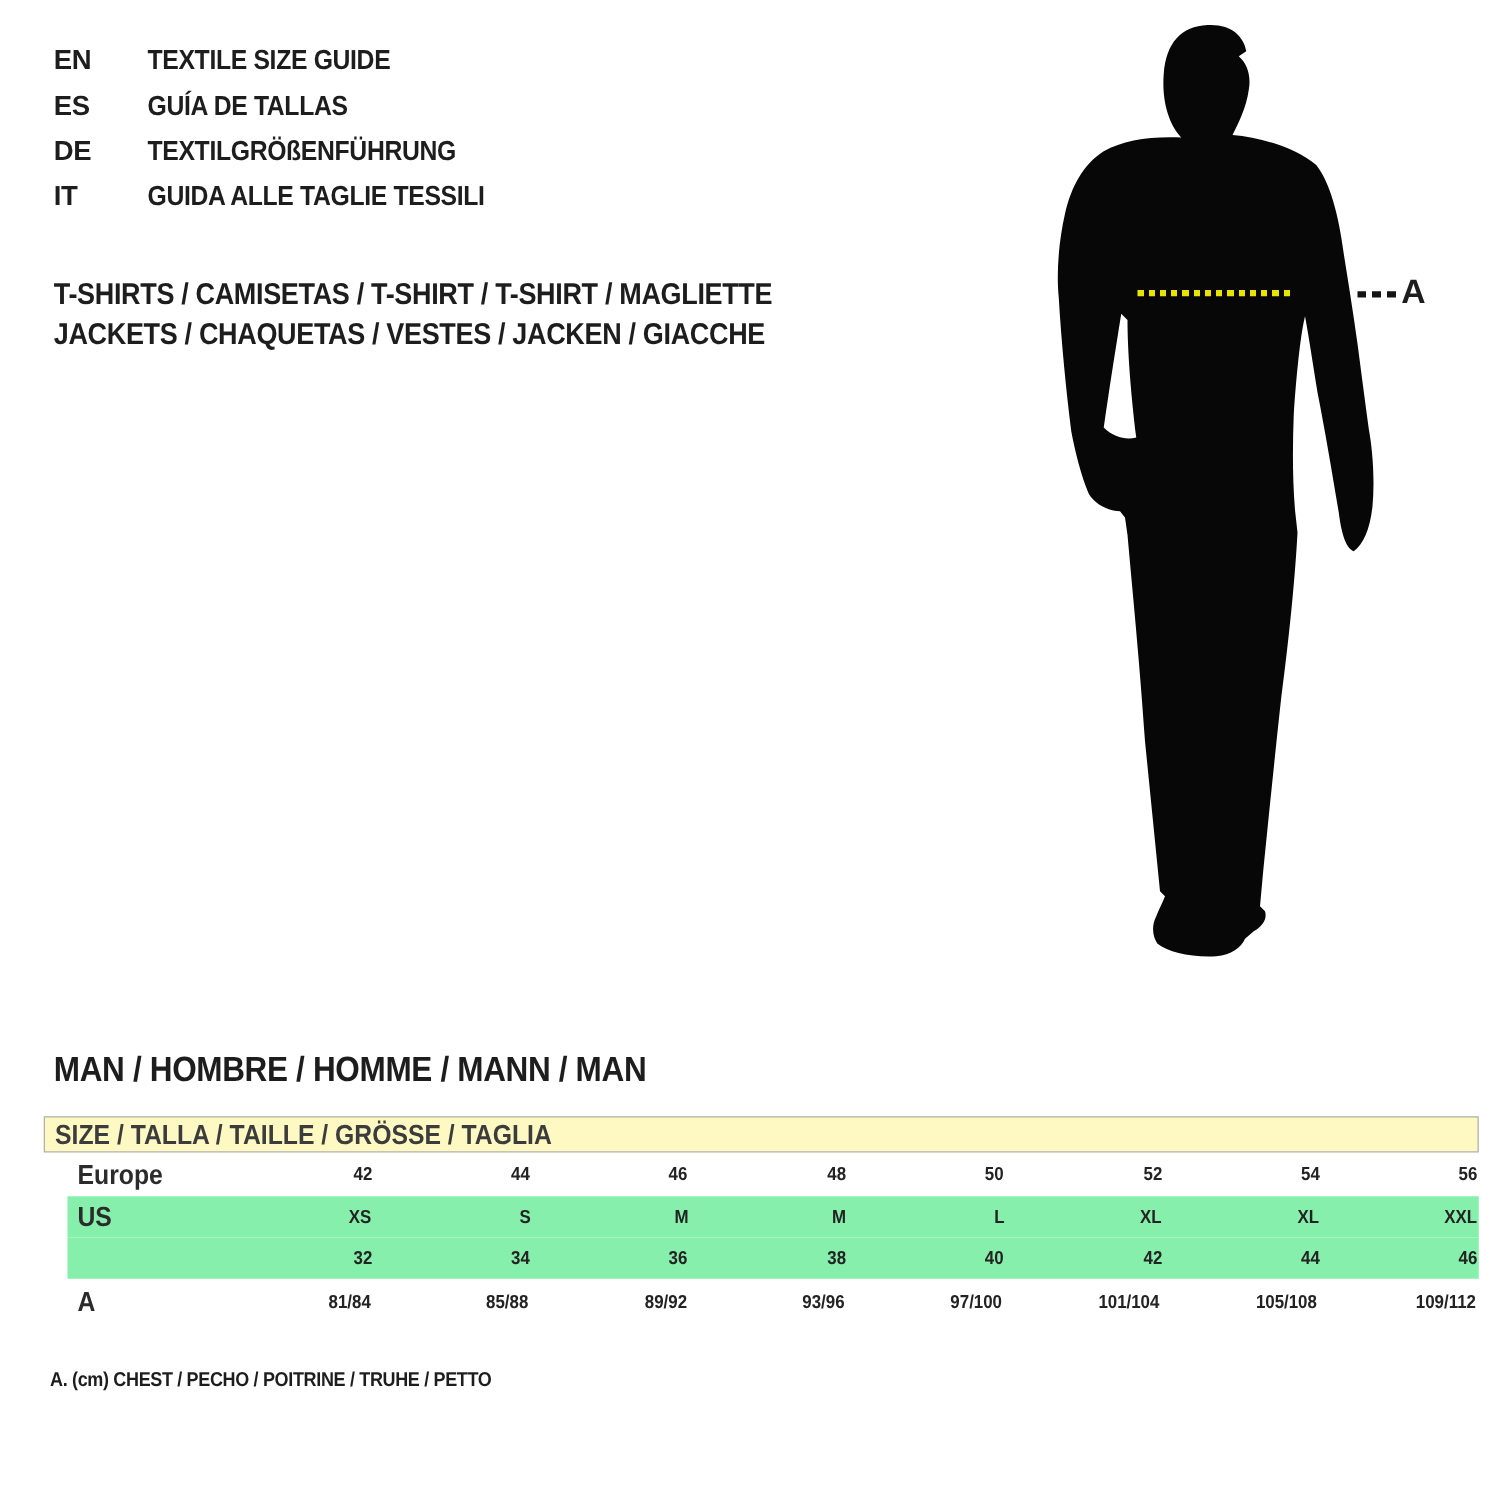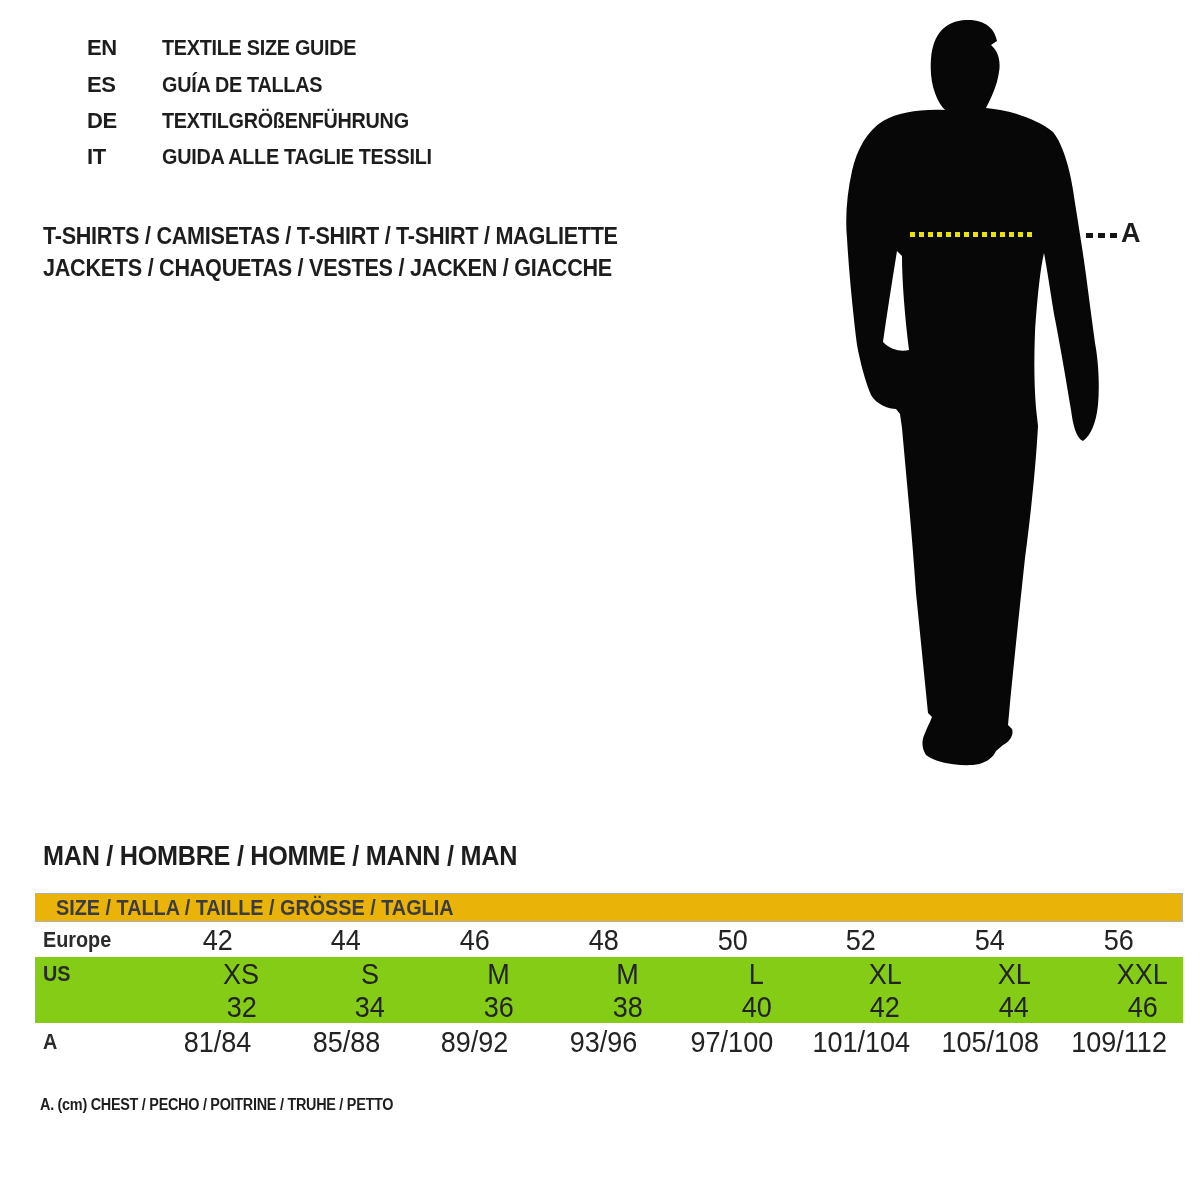--- a/index.html
+++ b/index.html
@@ -6,43 +6,43 @@
   body{
     width:1200px;height:1200px;position:relative;background:#ffffff;
     font-family:"Liberation Sans","DejaVu Sans",sans-serif;
     color:#1d1d1d;overflow:hidden;
   }
   .abs{position:absolute;}
   .cx{display:inline-block;transform:scaleX(0.9);transform-origin:0 50%;white-space:nowrap;}
   .cxc{display:inline-block;transform:scaleX(0.9);transform-origin:50% 50%;white-space:nowrap;}
 
   
-  .lang-block{left:43px;top:30px;display:flex;flex-direction:column;margin-left:44px;}
+  .lang-block{left:43px;top:30px;display:flex;flex-direction:column;}
   .lang-row{height:36.4px;display:flex;align-items:center;font-size:22px;font-weight:700;letter-spacing:-0.3px;}
   .lang-code{width:75px;}
   
   .cat-block{left:43px;top:220px;font-size:24px;font-weight:700;line-height:31.5px;letter-spacing:-0.3px;}
   
   .figure-wrap{left:845px;top:14px;width:265px;height:760px;}
   .chest-line{left:910px;top:232px;width:122px;height:5px;
     background:repeating-linear-gradient(90deg,#e9e300 0 5px,transparent 5px 9px);}
   .callout-dashes{left:1086px;top:233px;width:32px;height:4.5px;
     background:repeating-linear-gradient(90deg,#141414 0 7px,transparent 7px 12px);}
   .measure-a{left:1121px;top:218px;font-size:27px;font-weight:700;}
   
   .man-heading{left:43px;top:840px;font-size:28px;font-weight:700;letter-spacing:-0.3px;}
   
   .size-table{left:35px;top:893px;width:1148px;}
-  .tbl-header{height:29px;background:#eab308;border:1px solid #b0b0b0;box-sizing:border-box;
-    display:flex;align-items:center;padding-left:20px;font-size:22px;font-weight:700;color:#3c3c3c;}
-  .tbl-row{display:grid;grid-template-columns:118px repeat(8,1fr);align-items:center;}
-  .tbl-row.shaded{background:#84cc16;gap:48px;}
+  .tbl-header{height:29px;background:#fef9c3;border:1px solid #b0b0b0;box-sizing:border-box;
+    display:flex;align-items:center;padding-left:8px;font-size:22px;font-weight:700;color:#3c3c3c;}
+  .tbl-row{display:grid;grid-template-columns:118px repeat(8,1fr);align-items:center;margin-left:19px;}
+  .tbl-row.shaded{background:#86efac;gap:48px;}
   .row-h35{height:35px;}.row-h33{height:33px;}.row-h37{height:37px;}
   .tbl-label{padding-left:8px;font-size:22px;font-weight:700;color:#2b2b2b;}
-  .tbl-cell{text-align:center;font-size:30px;font-weight:400;color:#232323;}
+  .tbl-cell{text-align:right;font-size:15px;font-weight:700;color:#232323;}
   
   .footnote{left:40px;top:1096px;font-size:16px;font-weight:700;letter-spacing:-0.3px;}
 </style>
 </head>
 <body>
 
 <div class="abs lang-block">
   <div class="lang-row">
     <span class="lang-code">EN</span>
     <span class="cx">TEXTILE SIZE GUIDE</span>

